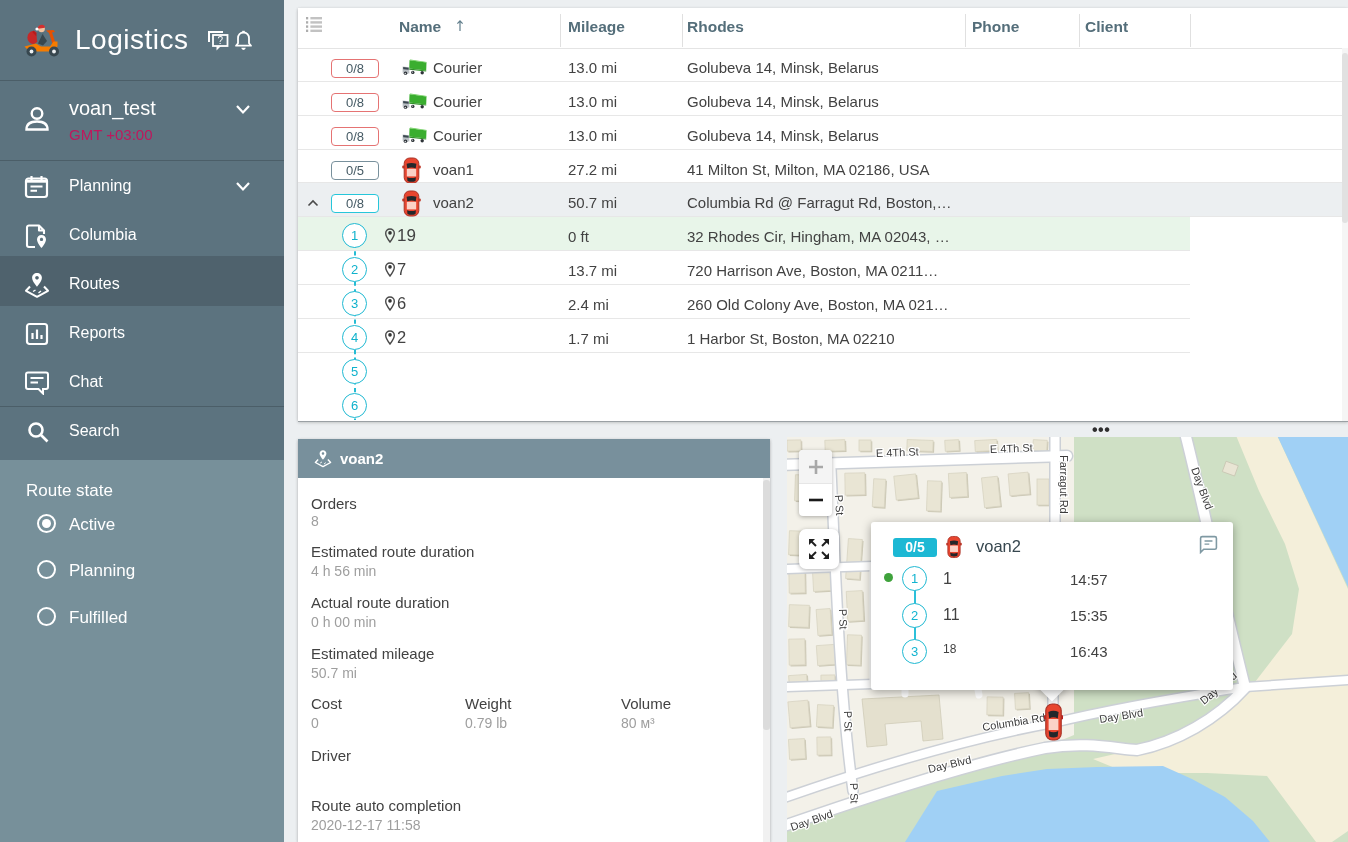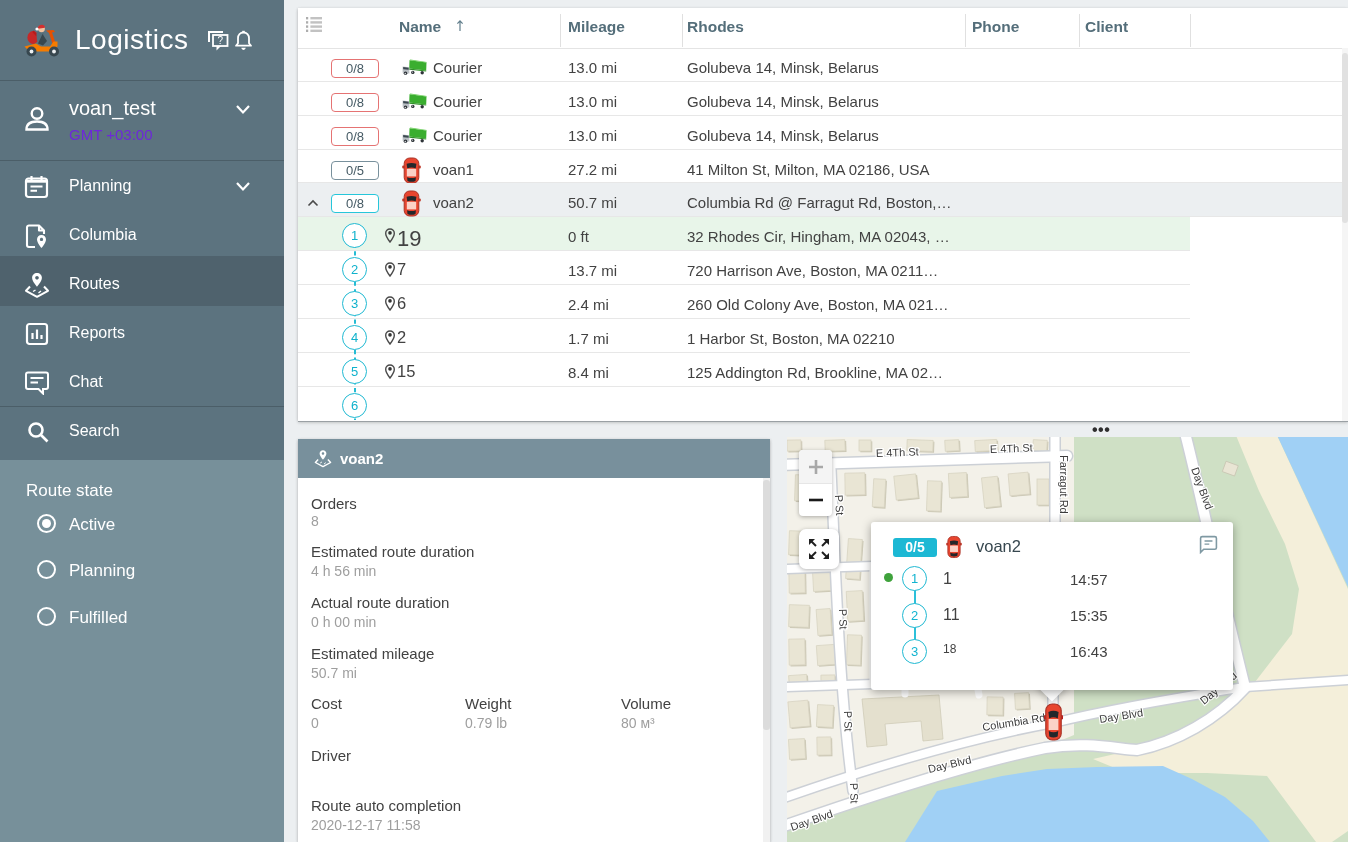--- a/index.html
+++ b/index.html
@@ -4,21 +4,21 @@
 <style>
 html,body{margin:0;padding:0}
 body{width:1348px;height:842px;overflow:hidden;background:#eceff1;font-family:"Liberation Sans",sans-serif;position:relative}
 .abs{position:absolute}
 
 #sidebar{left:0;top:0;width:284px;height:842px;background:#5c737f}
 #sb-lower{left:0;top:460px;width:284px;height:382px;background:#77909a}
 .sb-div{left:0;width:284px;height:1px;background:rgba(0,0,0,.18)}
 #logo-txt{left:75px;top:24px;color:#fff;font-size:28px;letter-spacing:.5px}
 #user-name{left:69px;top:97px;color:#fff;font-size:20px}
-#user-tz{left:69px;top:126px;color:#6d28d9;font-size:15px}
+#user-tz{left:69px;top:126px;color:#be185d;font-size:15px}
 .menu-lbl{left:69px;color:#fff;font-size:16px}
 #routes-sel{left:0;top:256px;width:284px;height:50px;background:rgba(0,0,0,.14)}
 #route-state{left:26px;top:481px;color:#fff;font-size:17px}
 .radio{width:15px;height:15px;border:2px solid #fff;border-radius:50%}
 .rlbl{left:69px;color:#fff;font-size:17px}
 
 #card{left:298px;top:8px;width:1050px;height:412px;background:#fff;box-shadow:0 1px 3px rgba(0,0,0,.15)}
 .hdr-lbl{top:10px;color:#546e7a;font-size:15.5px;font-weight:bold;position:absolute}
 .vsep{top:6px;width:1px;height:33px;background:#e0e0e0;position:absolute}
 .row{left:0;width:1050px;height:33.9px;position:absolute}
@@ -248,21 +248,21 @@
 <div class="cell" style="left:389px;top:11px">Columbia Rd @ Farragut Rd, Boston,…</div>
 </div>
 
 <div class="row" style="top:209.3px;width:892px;background:#e8f5e9;">
 <div style="position:absolute;left:0;bottom:0;width:892px;height:1px;background:#e7e7e7"></div>
 
 <svg width="12" height="15" viewBox="0 0 12 15" style="position:absolute;left:86px;top:11px">
         <path d="M6,1 C3.5,1 1.7,2.9 1.7,5.3 C1.7,8.6 6,14 6,14 C6,14 10.3,8.6 10.3,5.3 C10.3,2.9 8.5,1 6,1 Z" fill="none" stroke="#4a4a4a" stroke-width="1.4"></path>
         <circle cx="6" cy="4.9" r="1.8" fill="#333"></circle>
       </svg>
-<div class="cell" style="left:99px;top:9px;font-size:22px">19</div>
+<div class="cell" style="left:99px;top:9px;font-size:17px">19</div>
 <div class="cell" style="left:270px;top:11px">0 ft</div>
 <div class="cell" style="left:389px;top:11px">32 Rhodes Cir, Hingham, MA 02043, …</div>
 </div>
 <div class="row" style="top:243.2px;width:892px;background:#fff;">
 <div style="position:absolute;left:0;bottom:0;width:892px;height:1px;background:#e7e7e7"></div>
 
 <svg width="12" height="15" viewBox="0 0 12 15" style="position:absolute;left:86px;top:11px">
         <path d="M6,1 C3.5,1 1.7,2.9 1.7,5.3 C1.7,8.6 6,14 6,14 C6,14 10.3,8.6 10.3,5.3 C10.3,2.9 8.5,1 6,1 Z" fill="none" stroke="#4a4a4a" stroke-width="1.4"></path>
         <circle cx="6" cy="4.9" r="1.8" fill="#333"></circle>
       </svg>
@@ -284,31 +284,20 @@
 <div class="row" style="top:310.9px;width:892px;background:#fff;">
 <div style="position:absolute;left:0;bottom:0;width:892px;height:1px;background:#e7e7e7"></div>
 
 <svg width="12" height="15" viewBox="0 0 12 15" style="position:absolute;left:86px;top:11px">
         <path d="M6,1 C3.5,1 1.7,2.9 1.7,5.3 C1.7,8.6 6,14 6,14 C6,14 10.3,8.6 10.3,5.3 C10.3,2.9 8.5,1 6,1 Z" fill="none" stroke="#4a4a4a" stroke-width="1.4"></path>
         <circle cx="6" cy="4.9" r="1.8" fill="#333"></circle>
       </svg>
 <div class="cell" style="left:99px;top:9px;font-size:16.5px">2</div>
 <div class="cell" style="left:270px;top:11px">1.7 mi</div>
 <div class="cell" style="left:389px;top:11px">1 Harbor St, Boston, MA 02210</div>
-</div>
-<div class="row" style="top:344.7px;width:892px;background:#fff;">
-<div style="position:absolute;left:0;bottom:0;width:892px;height:1px;background:#e7e7e7"></div>
-
-<svg width="12" height="15" viewBox="0 0 12 15" style="position:absolute;left:86px;top:11px">
-        <path d="M6,1 C3.5,1 1.7,2.9 1.7,5.3 C1.7,8.6 6,14 6,14 C6,14 10.3,8.6 10.3,5.3 C10.3,2.9 8.5,1 6,1 Z" fill="none" stroke="#4a4a4a" stroke-width="1.4"></path>
-        <circle cx="6" cy="4.9" r="1.8" fill="#333"></circle>
-      </svg>
-<div class="cell" style="left:99px;top:9px;font-size:16.5px">15</div>
-<div class="cell" style="left:270px;top:11px">8.4 mi</div>
-<div class="cell" style="left:389px;top:11px">125 Addington Rd, Brookline, MA 02…</div>
 </div>
 <svg width="4" height="186" style="position:absolute;left:55px;top:226px">
       <line x1="2" y1="2" x2="2" y2="186" stroke="#25bcd4" stroke-width="2" stroke-dasharray="4.2,3.4"></line>
     </svg>
 <div class="stopnum" style="top:215.3px;left:44px">1</div>
 <div class="stopnum" style="top:249.2px;left:44px">2</div>
 <div class="stopnum" style="top:283.0px;left:44px">3</div>
 <div class="stopnum" style="top:316.9px;left:44px">4</div>
 <div class="stopnum" style="top:350.7px;left:44px">5</div>
 <div class="stopnum" style="top:384.6px;left:44px">6</div>

